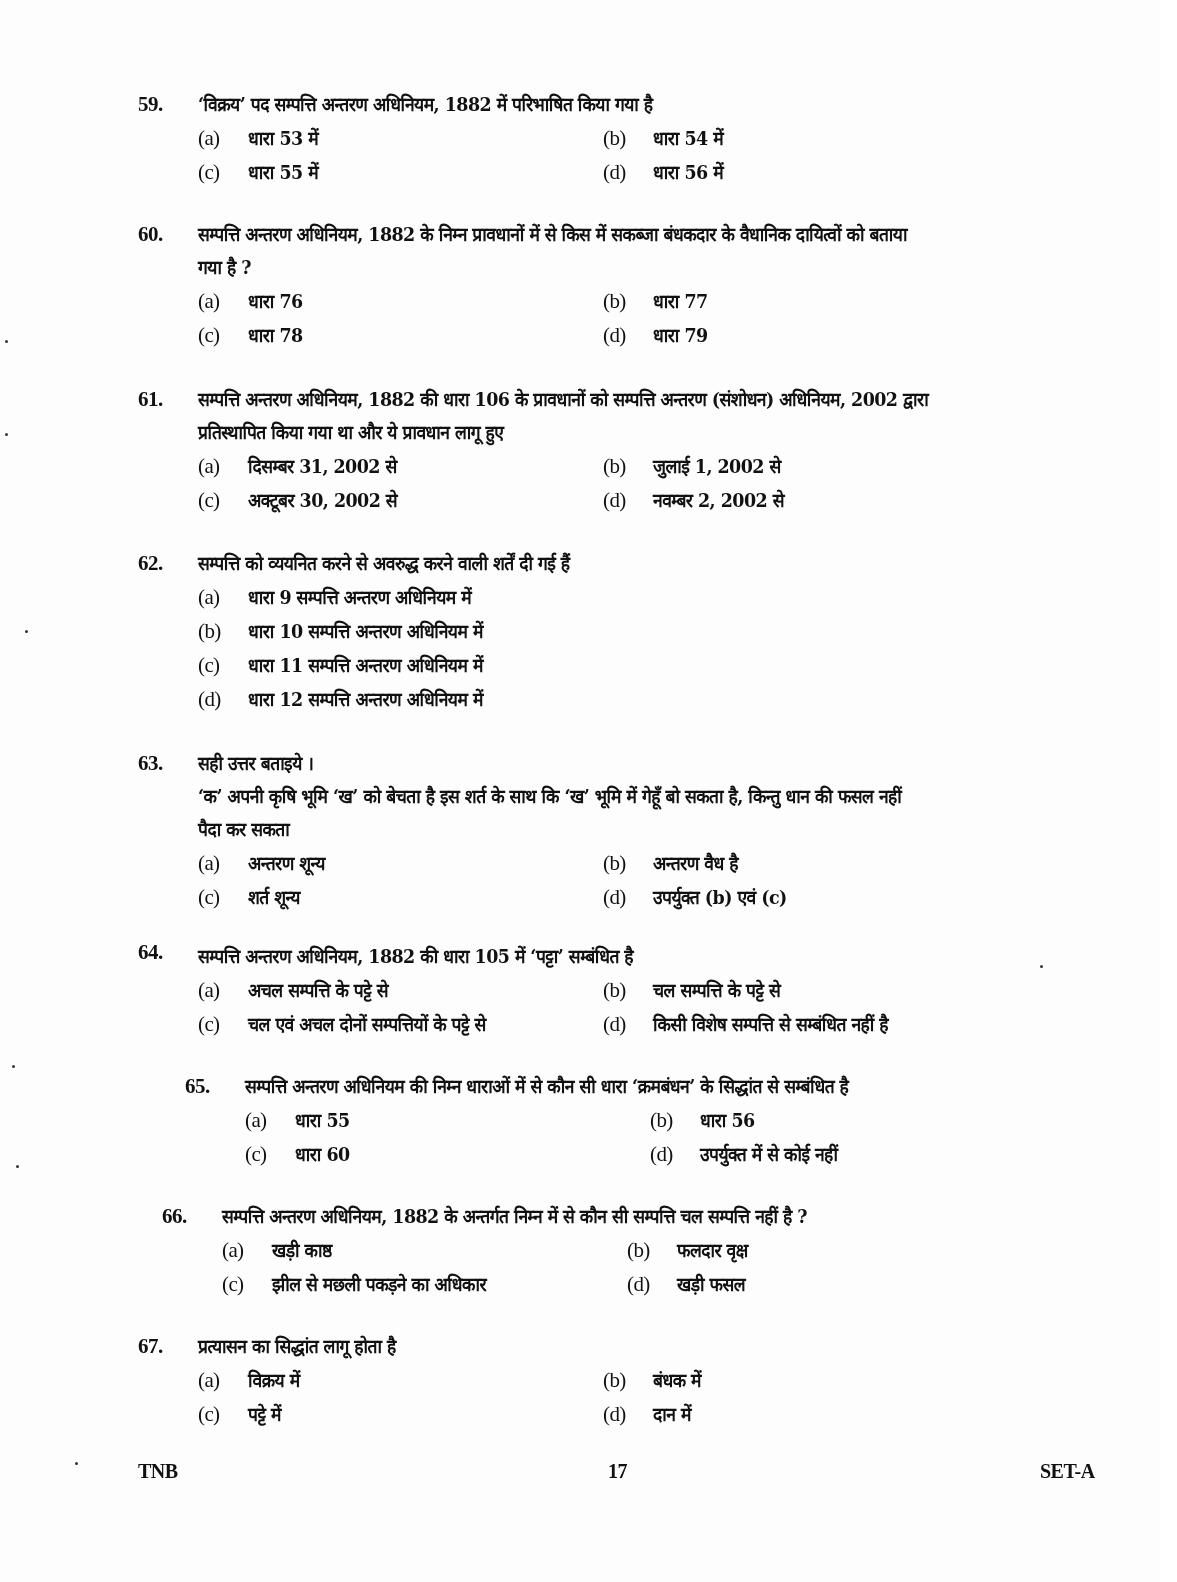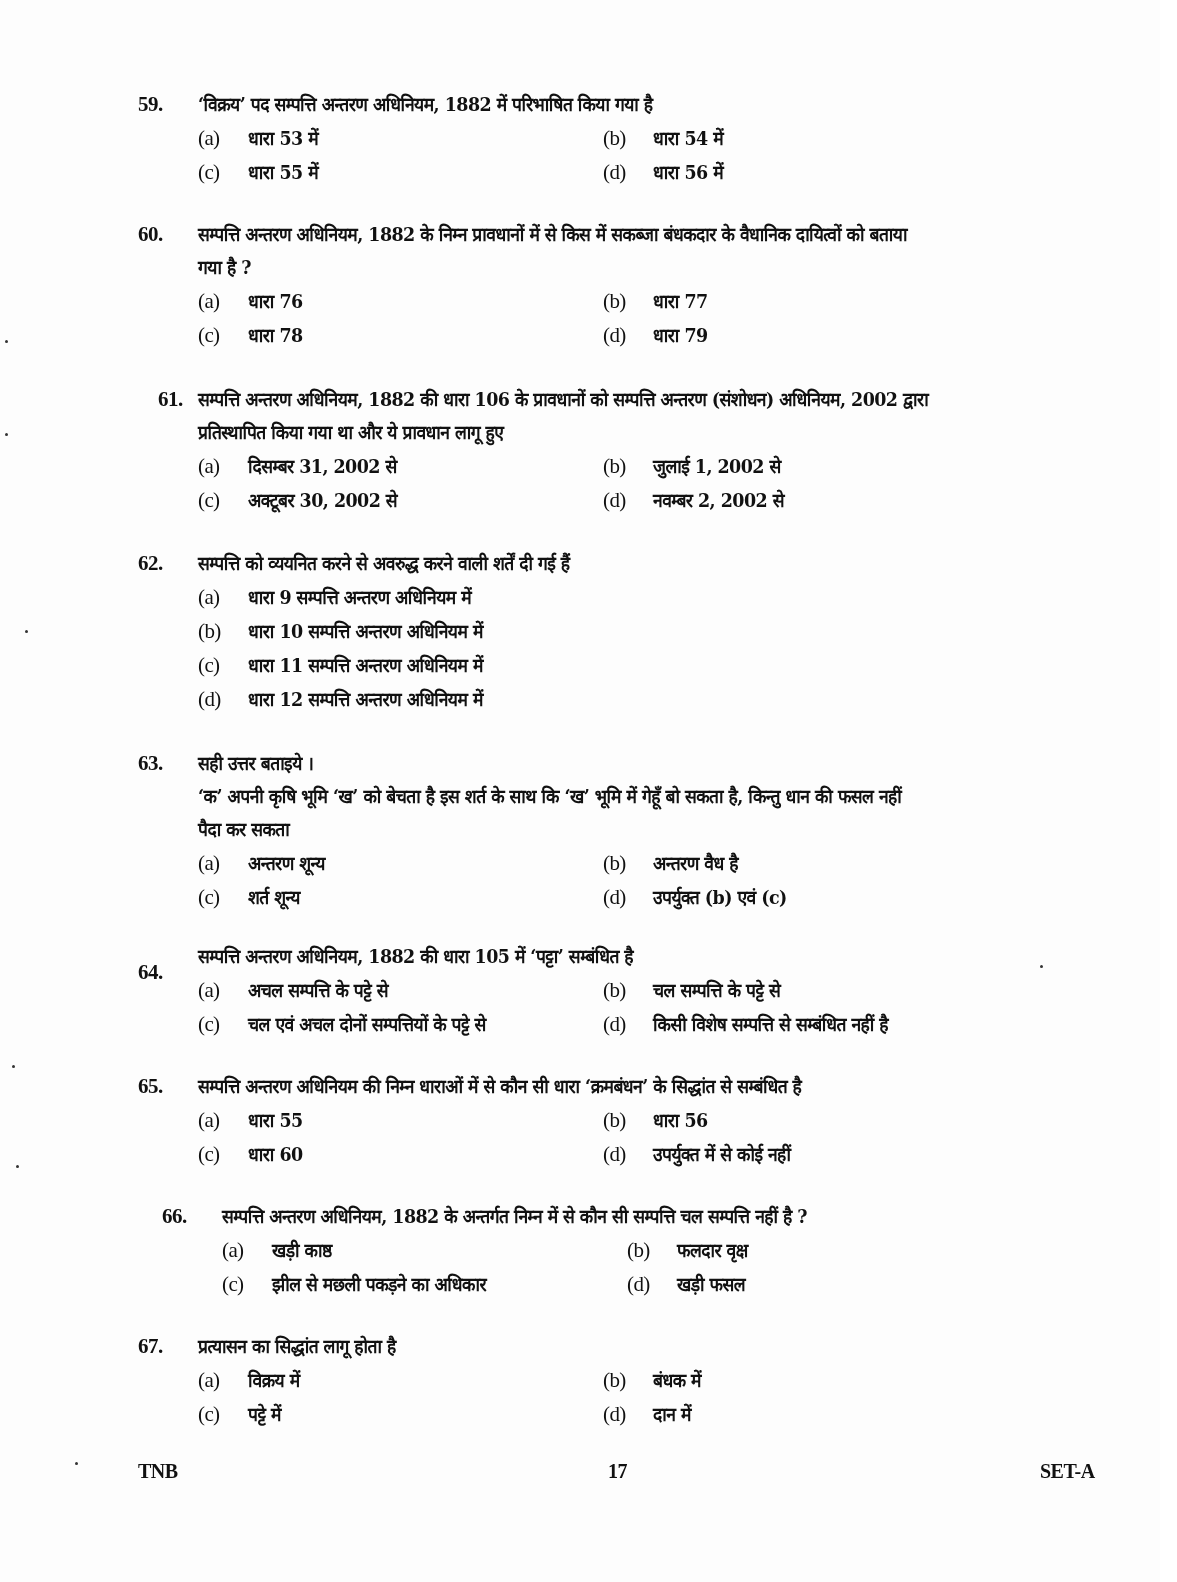--- a/index.html
+++ b/index.html
@@ -149,21 +149,21 @@
           </div>
         <div class="opt">
             <span class="opt-label">(d)</span>
             <span class="opt-text">धारा 79</span>
           </div>
       </div>
     </div>
   </div>
 
   <div class="question" style="top:383px;">
-    <div class="q-num" style="top:4px;margin-left:20px;">61.</div>
+    <div class="q-num" style="top:4px;">61.</div>
     <div class="q-text">
       <div>सम्पत्ति अन्तरण अधिनियम, 1882 की धारा 106 के प्रावधानों को सम्पत्ति अन्तरण (संशोधन) अधिनियम, 2002 द्वारा</div>
       <div>प्रतिस्थापित किया गया था और ये प्रावधान लागू हुए</div>
     </div>
     <div class="opts">
       <div class="opt-row">
         <div class="opt left">
             <span class="opt-label">(a)</span>
             <span class="opt-text">दिसम्बर 31, 2002 से</span>
           </div>
@@ -241,21 +241,21 @@
           </div>
         <div class="opt">
             <span class="opt-label">(d)</span>
             <span class="opt-text">उपर्युक्त (b) एवं (c)</span>
           </div>
       </div>
     </div>
   </div>
 
   <div class="question" style="top:940px;">
-    <div class="q-num" style="top:20px;">64.</div>
+    <div class="q-num" style="top:0;">64.</div>
     <div class="q-text">सम्पत्ति अन्तरण अधिनियम, 1882 की धारा 105 में ‘पट्टा’ सम्बंधित है</div>
     <div class="opts">
       <div class="opt-row">
         <div class="opt left">
             <span class="opt-label">(a)</span>
             <span class="opt-text">अचल सम्पत्ति के पट्टे से</span>
           </div>
         <div class="opt">
             <span class="opt-label">(b)</span>
             <span class="opt-text">चल सम्पत्ति के पट्टे से</span>
@@ -267,21 +267,21 @@
             <span class="opt-text">चल एवं अचल दोनों सम्पत्तियों के पट्टे से</span>
           </div>
         <div class="opt">
             <span class="opt-label">(d)</span>
             <span class="opt-text">किसी विशेष सम्पत्ति से सम्बंधित नहीं है</span>
           </div>
       </div>
     </div>
   </div>
 
-  <div class="question" style="top:1070px;">
+  <div class="question" style="top:1070px;margin-left:47px;">
     <div class="q-num" style="top:4px;">65.</div>
     <div class="q-text">सम्पत्ति अन्तरण अधिनियम की निम्न धाराओं में से कौन सी धारा ‘क्रमबंधन’ के सिद्धांत से सम्बंधित है</div>
     <div class="opts">
       <div class="opt-row">
         <div class="opt left">
             <span class="opt-label">(a)</span>
             <span class="opt-text">धारा 55</span>
           </div>
         <div class="opt">
             <span class="opt-label">(b)</span>

